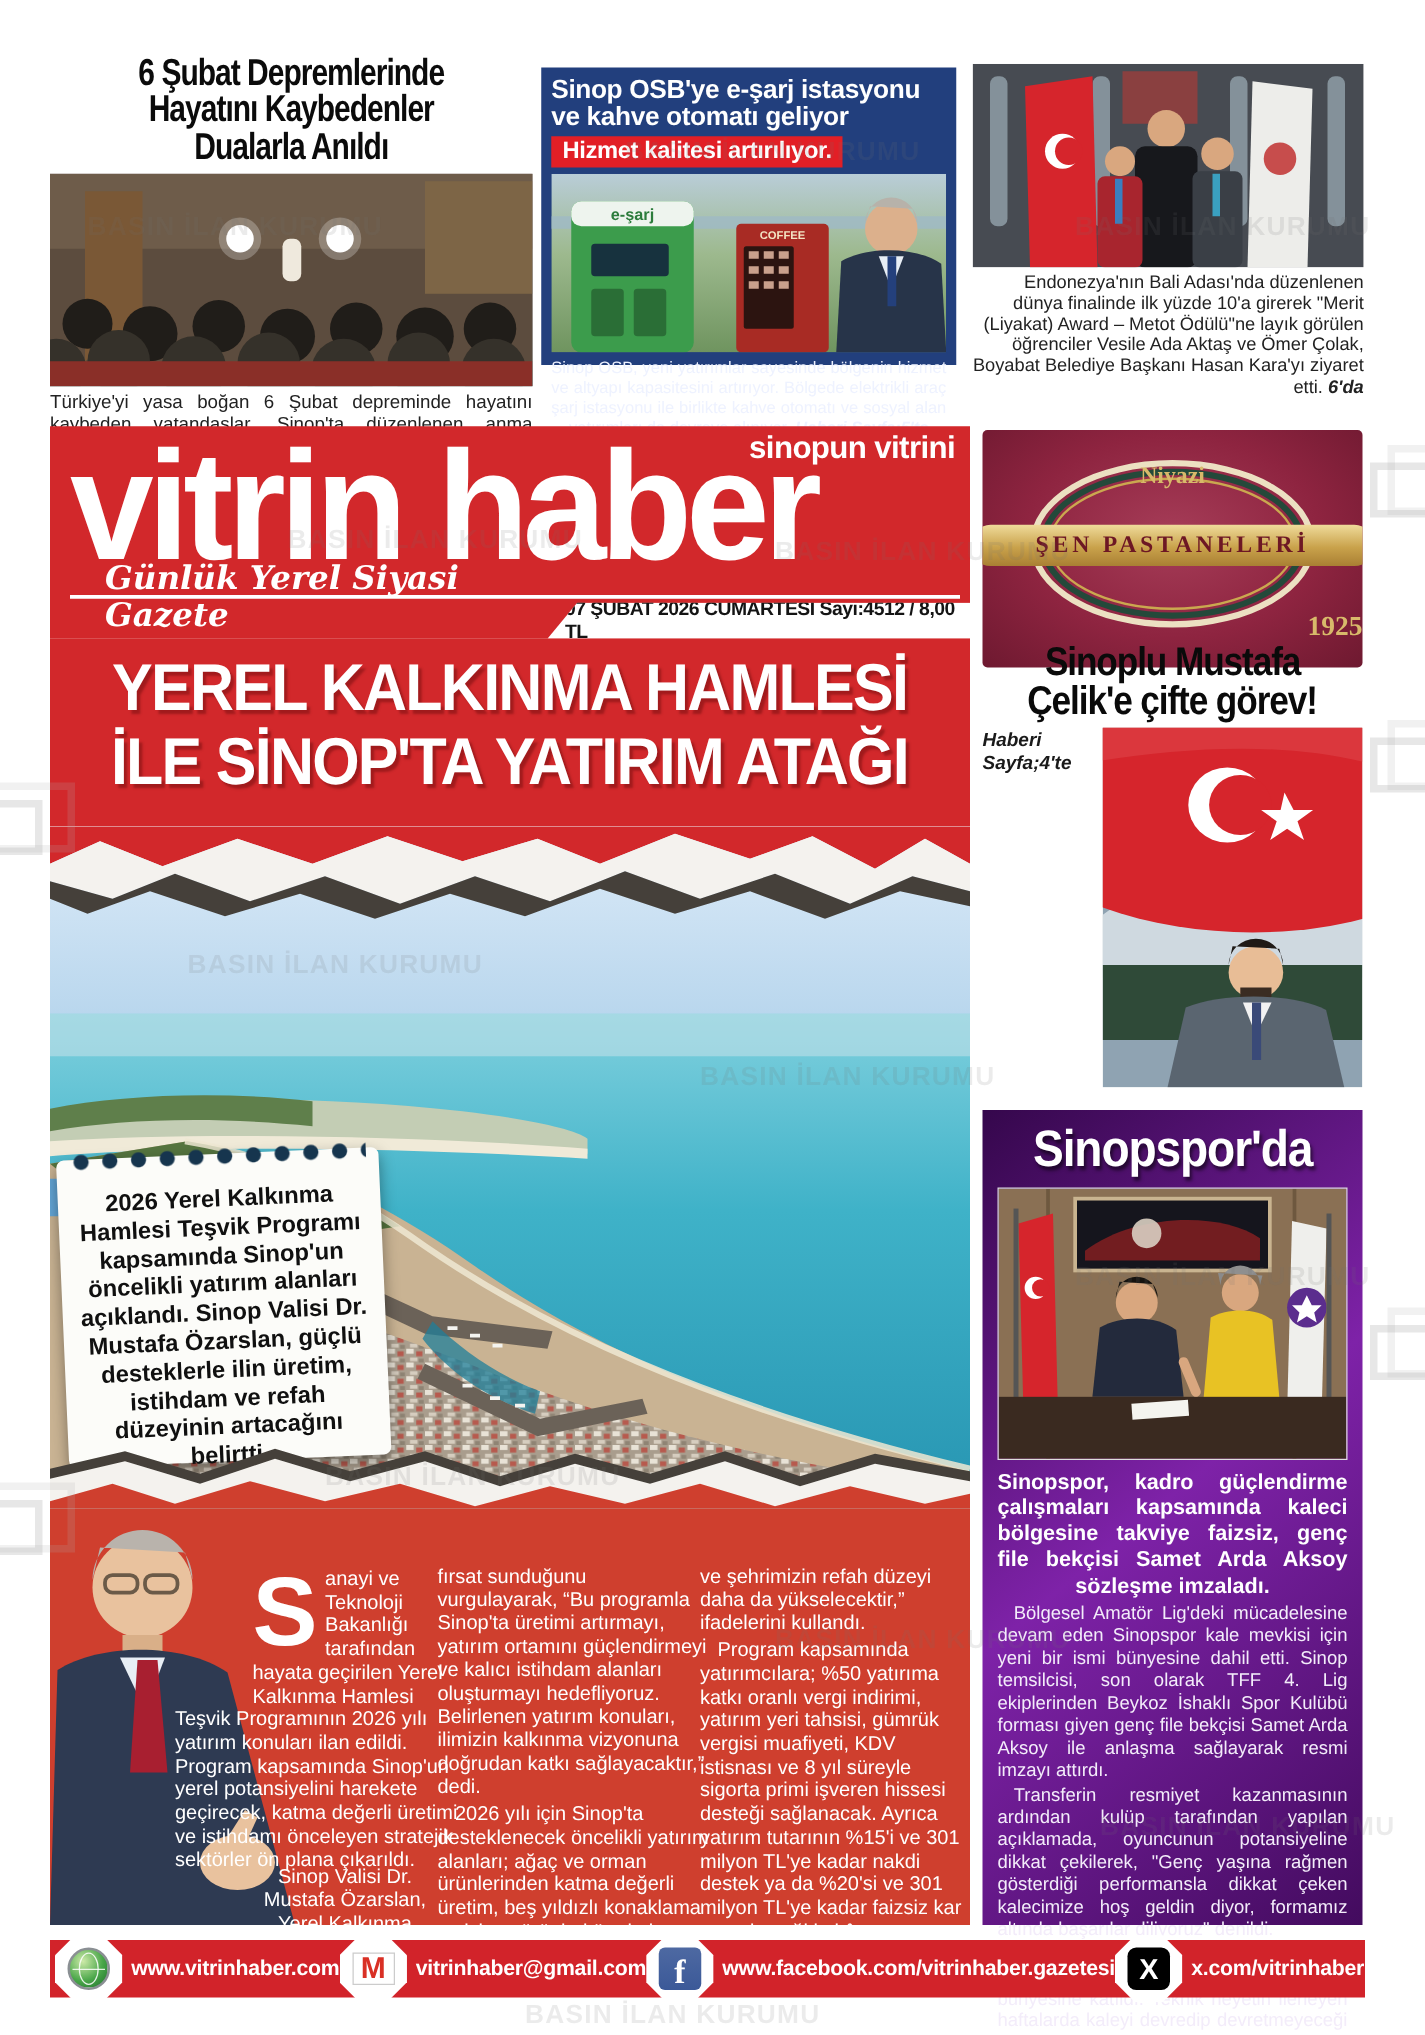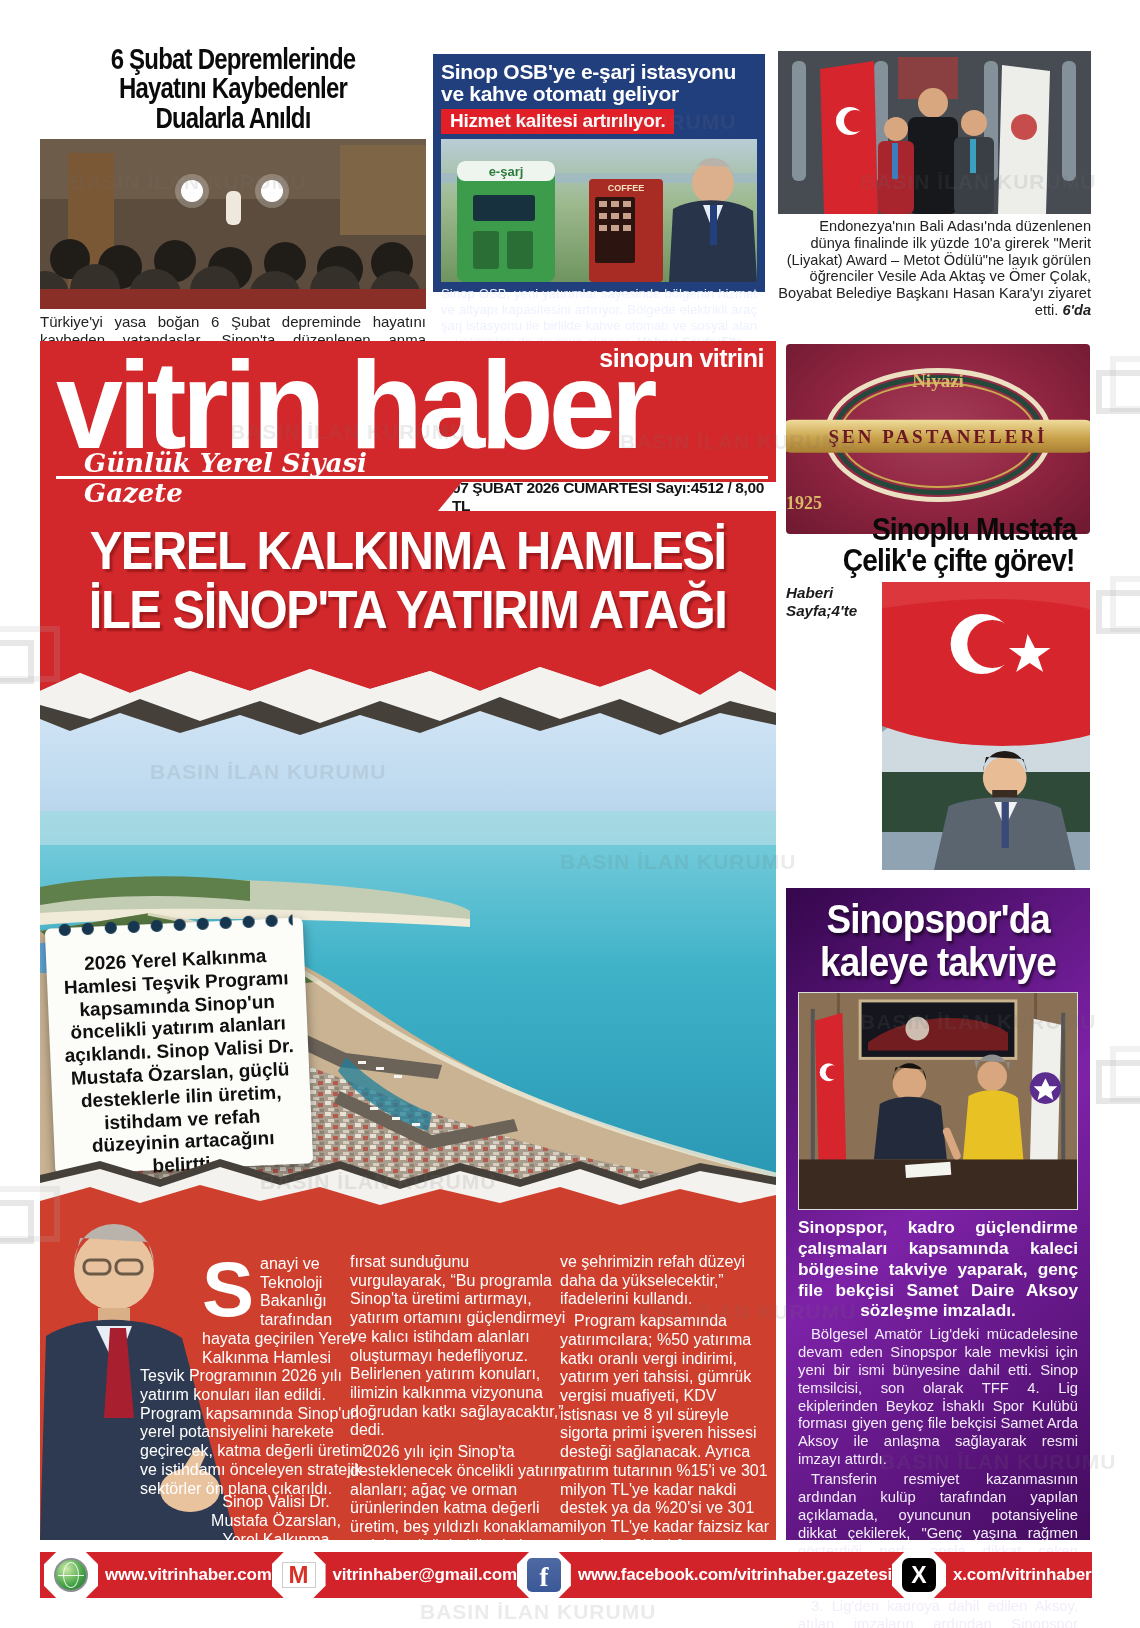--- a/index.html
+++ b/index.html
@@ -54,22 +54,22 @@
   .oval2 { position:absolute; left:50%; top:48%; width:212px; height:120px; transform:translate(-50%,-50%);
       border:5px solid #24493a; border-radius:50%; }
   .oval3 { position:absolute; left:50%; top:48%; width:198px; height:106px; transform:translate(-50%,-50%);
       border:2px solid #caa84f; border-radius:50%; }
   .ad-top { position:absolute; left:0; right:0; top:26px; text-align:center; color:#d8b96a;
       font-family:"Liberation Serif", serif; font-weight:bold; font-size:19px; }
   .ad-pin { position:absolute; left:-10px; right:-10px; top:50%; height:33px; transform:translateY(-58%);
       background:linear-gradient(#efdb9a 0%, #c9a24b 55%, #a97f33 100%); border-radius:17px;
       display:flex; align-items:center; justify-content:center;
       font-family:"Liberation Serif", serif; font-weight:bold; font-size:19px; letter-spacing:3px; color:#6d1724; }
-  .ad-year { position:absolute; left:0; right:0; bottom:20px; text-align:left; color:#d8b96a;
-      font-family:"Liberation Serif", serif; font-weight:bold; font-size:18px; }
+  .ad-year { position:absolute; left:0; right:0; bottom:20px; text-align:right; color:#d8b96a;
+      font-family:"Liberation Serif", serif; font-weight:bold; font-size:22px; }
 
   
   .lead-head { left:40px; top:511px; width:736px; height:150px; background:#d2282b; }
   .lead-head .line { display:block; text-align:center; color:#fff; font-weight:bold; font-size:53px;
       line-height:1.12; letter-spacing:-1.5px; text-shadow:3px 3px 2px rgba(70,0,0,.35); }
 
   
   .hero { left:40px; top:661px; width:736px; height:544px; overflow:hidden; }
   .hero svg.aerial { position:absolute; inset:0; width:100%; height:100%; }
   .torn { position:absolute; left:0; width:100%; }
@@ -91,21 +91,21 @@
   .bcol p + p { text-indent:14px; }
   .c1 { left:100px; top:50px; width:228px; }
   .c1 .spacer { float:left; width:62px; height:104px; }
   .c2 { left:310px; top:48px; width:218px; }
   .c3 { left:520px; top:48px; width:214px; }
   .c1b { left:152px; top:288px; width:168px; text-align:center; position:absolute; color:#fff; font-size:16px; line-height:1.18; }
   .dropcap { float:left; font-size:78px; line-height:.78; font-weight:bold; padding:4px 6px 0 0; color:#fff; }
 
   
   .celik { left:786px; top:514px; width:304px; }
-  .celik h2 { text-align:right; color:#0a0a0a; line-height:.96; letter-spacing:-1px; }
+  .celik h2 { text-align:center; color:#0a0a0a; line-height:.96; letter-spacing:-1px; }
   .celik h2 .cond { font-size:32px; }
   .celik-row { display:flex; margin-top:7px; }
   .celik-txt { width:96px; flex:none; font-size:15.2px; line-height:1.16; text-align:center; color:#1a1a1a; padding-right:4px; }
   .celik-txt .pref { display:block; text-align:left; margin-top:2px; }
   .celik-photo { flex:1; height:288px; overflow:hidden; }
   .celik-photo svg { width:100%; height:100%; display:block; }
 
   
   .spor { left:786px; top:888px; width:304px; height:652px; padding:10px 10px 8px;
       background:linear-gradient(140deg,#35074c 0%,#7e22a8 48%,#430b5e 100%); }
@@ -412,21 +412,20 @@
     <div class="bcol c3">
       <p>ve şehrimizin refah düzeyi daha da yükselecektir,” ifadelerini kullandı.</p>
       <p>Program kapsamında yatırımcılara; %50 yatırıma katkı oranlı vergi indirimi, yatırım yeri tahsisi, gümrük vergisi muafiyeti, KDV istisnası ve 8 yıl süreyle sigorta primi işveren hissesi desteği sağlanacak. Ayrıca yatırım tutarının %15'i ve 301 milyon TL'ye kadar nakdi destek ya da %20'si ve 301 milyon TL'ye kadar faizsiz kar payı desteği imkânı sunulacak.</p>
       <p>Yerel Kalkınma Hamlesi Teşvik Programı ile Sinop'ta ekonomik canlılığın artırılması, yatırımların hızlandırılması ve sürdürülebilir kalkınmanın güçlendirilmesi hedefleniyor.</p>
 
     </div>
   </div>
 
   <div class="abs spor">
     <span class="line"><span class="cond" style="--sx:.9">Sinopspor'da</span></span>
-    <span class="line"><span class="cond" style="--sx:.9">kaleye takviye</span></span>
     <div class="photo-spor">
       <svg viewBox="0 0 282 218" preserveAspectRatio="none">
         <rect width="282" height="218" fill="#8a7054"></rect>
         <g stroke="#6e583f" stroke-width="3">
             <line x1="40" y1="0" x2="40" y2="218"></line>
             <line x1="240" y1="0" x2="240" y2="218"></line>
           </g>
         <rect x="62" y="8" width="158" height="58" fill="#15151d" stroke="#c9b490" stroke-width="3"></rect>
         <path d="M70,50 C110,20 180,18 212,40 L212,58 L70,58 Z" fill="#8a1f22" opacity=".8"></path>
         <circle cx="120" cy="36" r="12" fill="#d9cfc2" opacity=".9"></circle>
@@ -442,21 +441,21 @@
         <path d="M95,88 a17,17 0 0 1 34,0 l-4,-11 -27,-2 Z" fill="#15120f"></path>
         <path d="M82,112 C100,102 128,102 144,114 L150,168 L76,168 Z" fill="#232a3c"></path>
         <circle cx="196" cy="84" r="15" fill="#d9a77f"></circle>
         <path d="M180,78 a16,16 0 0 1 32,0 l2,-8 -36,-2 Z" fill="#8f8f8f"></path>
         <path d="M172,104 C186,96 210,96 222,106 L228,172 L166,172 Z" fill="#e8c224"></path>
         <rect x="0" y="168" width="282" height="50" fill="#3a2a20"></rect>
         <rect x="108" y="172" width="46" height="13" fill="#f4f4ef" transform="rotate(-4 131 178)"></rect>
         <path d="M150,140 l10,24" stroke="#d9a77f" stroke-width="8" stroke-linecap="round"></path>
       </svg>
     </div>
-    <p class="spor-lead">Sinopspor, kadro güçlendirme çalışmaları kapsamında kaleci bölgesine takviye yaparak, genç file bekçisi Samet Daire Aksoy sözleşme imzaladı.</p>
+    <p class="spor-lead">Sinopspor, kadro güçlendirme çalışmaları kapsamında kaleci bölgesine takviye faizsiz, genç file bekçisi Samet Arda Aksoy sözleşme imzaladı.</p>
     <div class="spor-body">
       <p>Bölgesel Amatör Lig'deki mücadelesine devam eden Sinopspor kale mevkisi için yeni bir ismi bünyesine dahil etti. Sinop temsilcisi, son olarak TFF 4. Lig ekiplerinden Beykoz İshaklı Spor Kulübü forması giyen genç file bekçisi Samet Arda Aksoy ile anlaşma sağlayarak resmi imzayı attırdı.</p>
       <p>Transferin resmiyet kazanmasının ardından kulüp tarafından yapılan açıklamada, oyuncunun potansiyeline dikkat çekilerek, "Genç yaşına rağmen gösterdiği performansla dikkat çeken kalecimize hoş geldin diyor, formamız altında başarılar diliyoruz" denildi.</p>
       <p>3. Lig'den kadroya dahil edilen Aksoy, atılan imzaların ardından Sinopspor bünyesine katıldı. Teknik heyetin ilerleyen haftalarda kaleyi devredip devretmeyeceği henüz belirsizliğini korurken, genç eldivenin takımla birlikte çalışmalara başlayacağı bildirildi.</p>
     </div>
 
   </div>
 
   <div class="abs footer">
     <div class="fitem">

